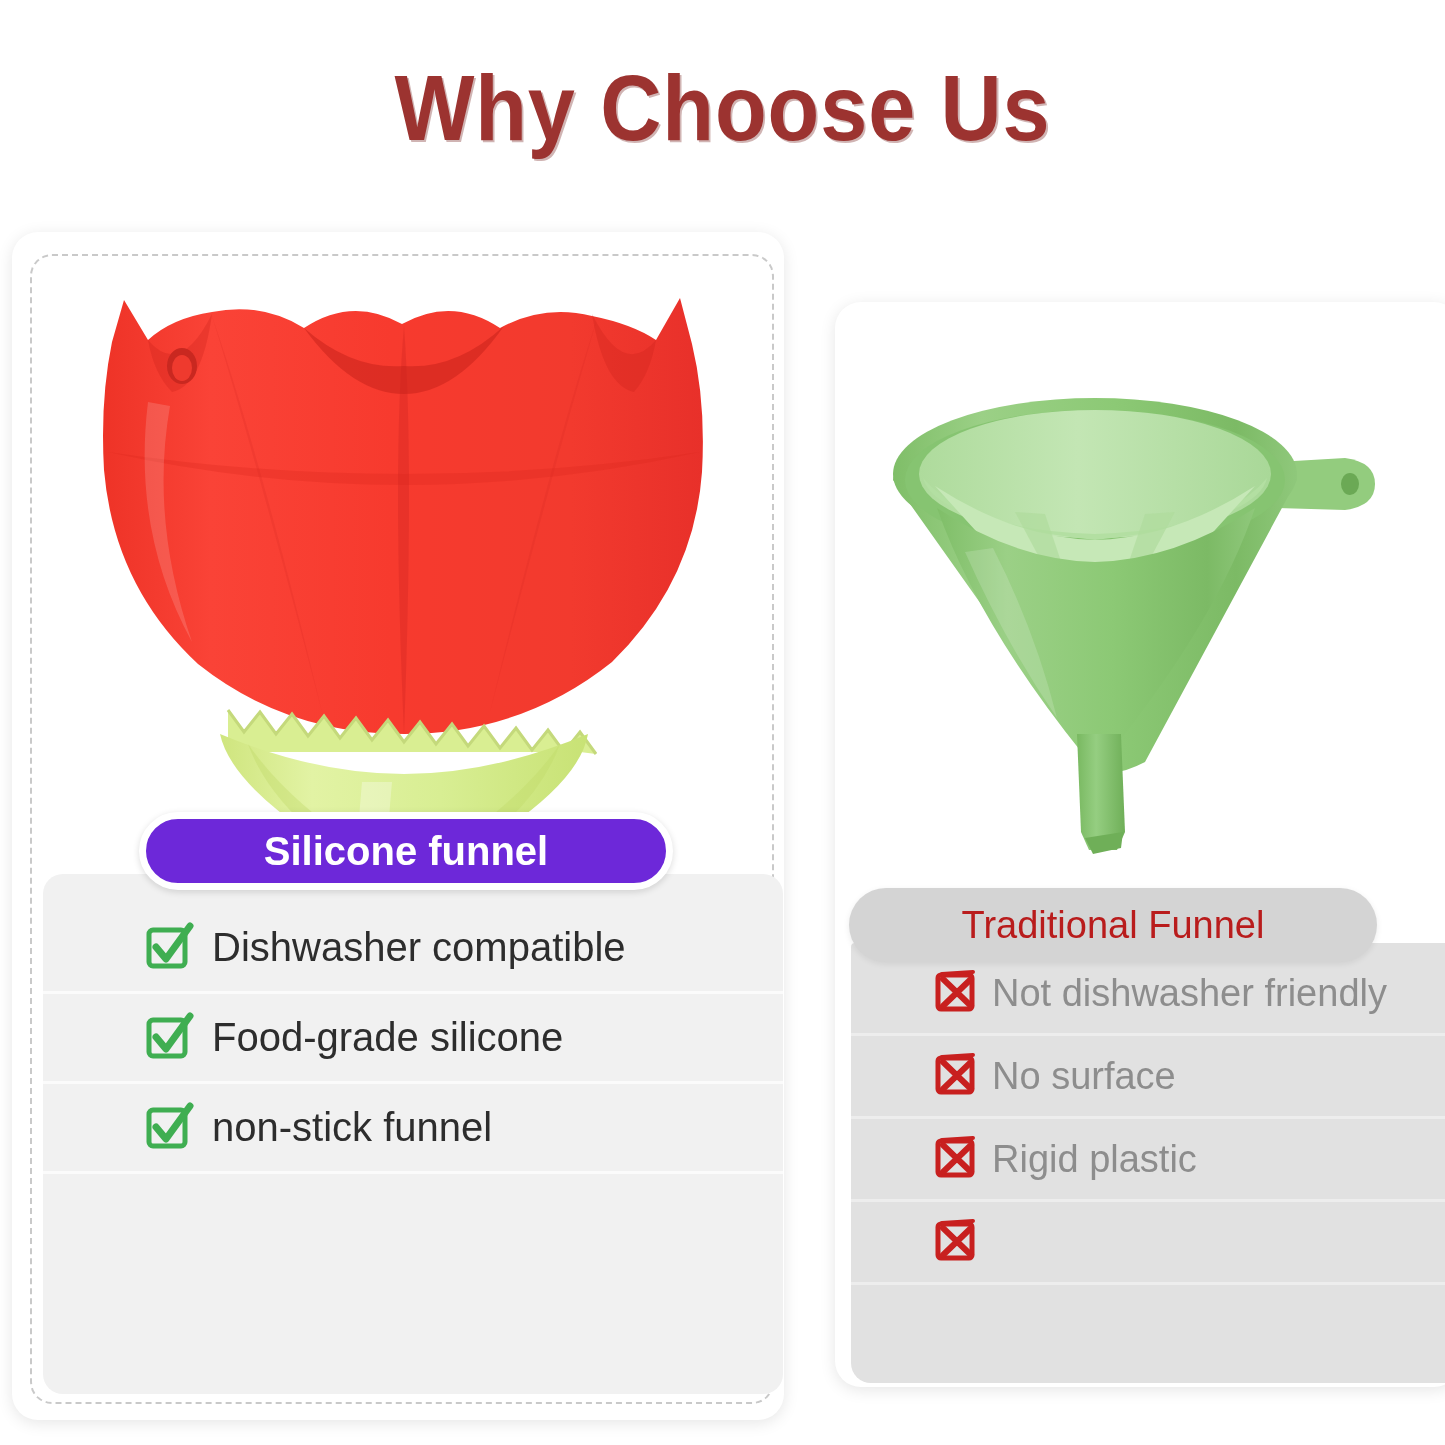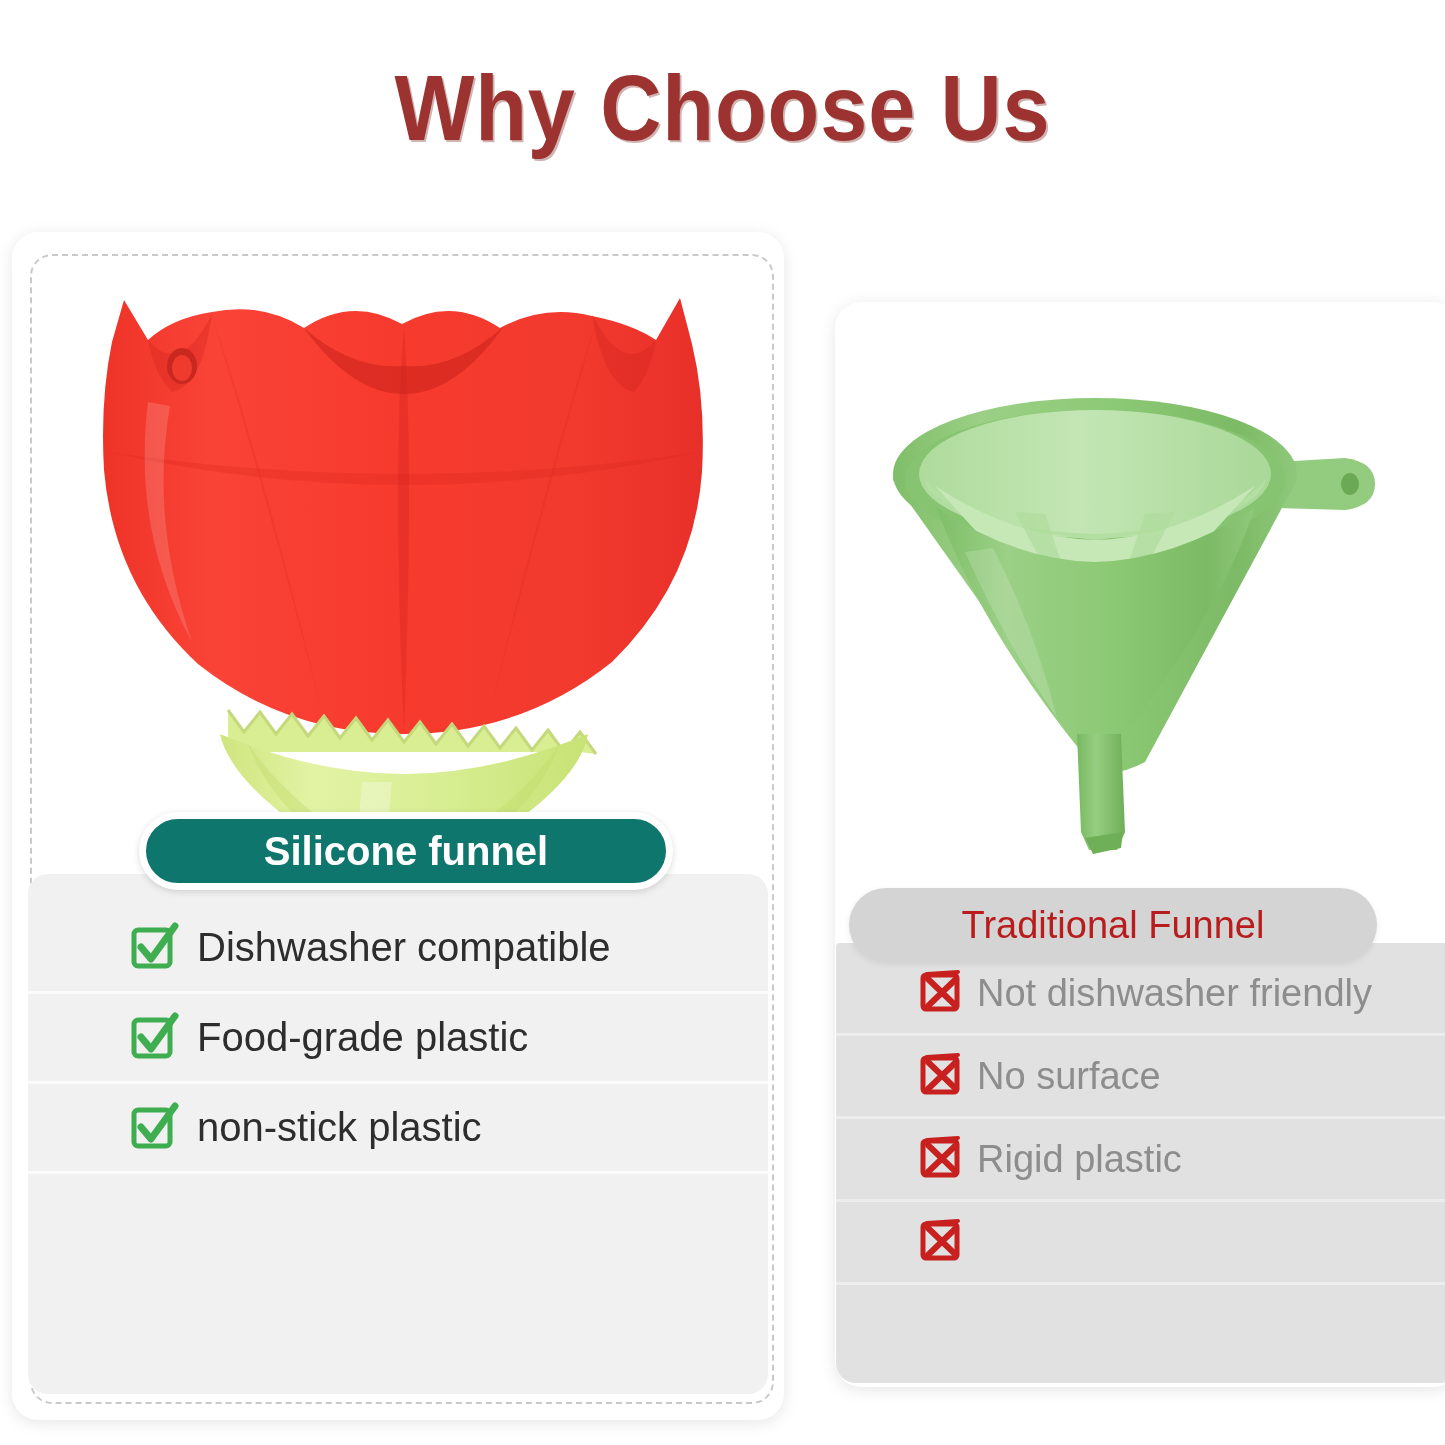--- a/index.html
+++ b/index.html
@@ -86,21 +86,21 @@
     align-items: center;
     justify-content: center;
     box-sizing: border-box;
     z-index: 12;
   }
   .badge-silicone {
     left: 139px;
     top: 812px;
     width: 534px;
     height: 78px;
-    background: #0f766e;
+    background: #6d28d9;
     border-radius: 40px;
     border: 7px solid #ffffff;
     color: #ffffff;
     font-size: 40px;
     font-weight: 700;
     box-shadow: 0 2px 7px rgba(0,0,0,0.14);
   }
   .badge-traditional {
     left: 849px;
     top: 888px;
@@ -112,20 +112,21 @@
     font-size: 38px;
     font-weight: 400;
     box-shadow: 0 2px 6px rgba(0,0,0,0.08);
   }
 
   
   .list-panel {
     position: absolute;
     border-radius: 20px;
     z-index: 6;
+    margin-left: 15px;
   }
   .list-panel-left {
     left: 28px;
     top: 874px;
     width: 740px;
     height: 520px;
     background: #F1F1F1;
   }
   .list-panel-right {
     left: 799px;
@@ -388,30 +389,30 @@
         </span>
         <span class="row-label">Dishwasher compatible</span>
       </li>
       <li class="feature-row">
         <span class="row-icon">
           <svg width="50" height="50" viewBox="0 0 50 50" aria-hidden="true">
             <rect x="5" y="9" width="36" height="36" rx="4" fill="none" stroke="#3FAE51" stroke-width="5"></rect>
             <path d="M12 26 L22 38 L46 5" fill="none" stroke="#3FAE51" stroke-width="7" stroke-linecap="round" stroke-linejoin="round"></path>
           </svg>
         </span>
-        <span class="row-label">Food-grade plastic</span>
+        <span class="row-label">Food-grade silicone</span>
       </li>
       <li class="feature-row">
         <span class="row-icon">
           <svg width="50" height="50" viewBox="0 0 50 50" aria-hidden="true">
             <rect x="5" y="9" width="36" height="36" rx="4" fill="none" stroke="#3FAE51" stroke-width="5"></rect>
             <path d="M12 26 L22 38 L46 5" fill="none" stroke="#3FAE51" stroke-width="7" stroke-linecap="round" stroke-linejoin="round"></path>
           </svg>
         </span>
-        <span class="row-label">non-stick plastic</span>
+        <span class="row-label">non-stick funnel</span>
       </li>
     </ul>
   </div>
 </div>
 
 <div class="badge badge-silicone">
   <span>Silicone funnel</span>
 </div>
 
 </body></html>

